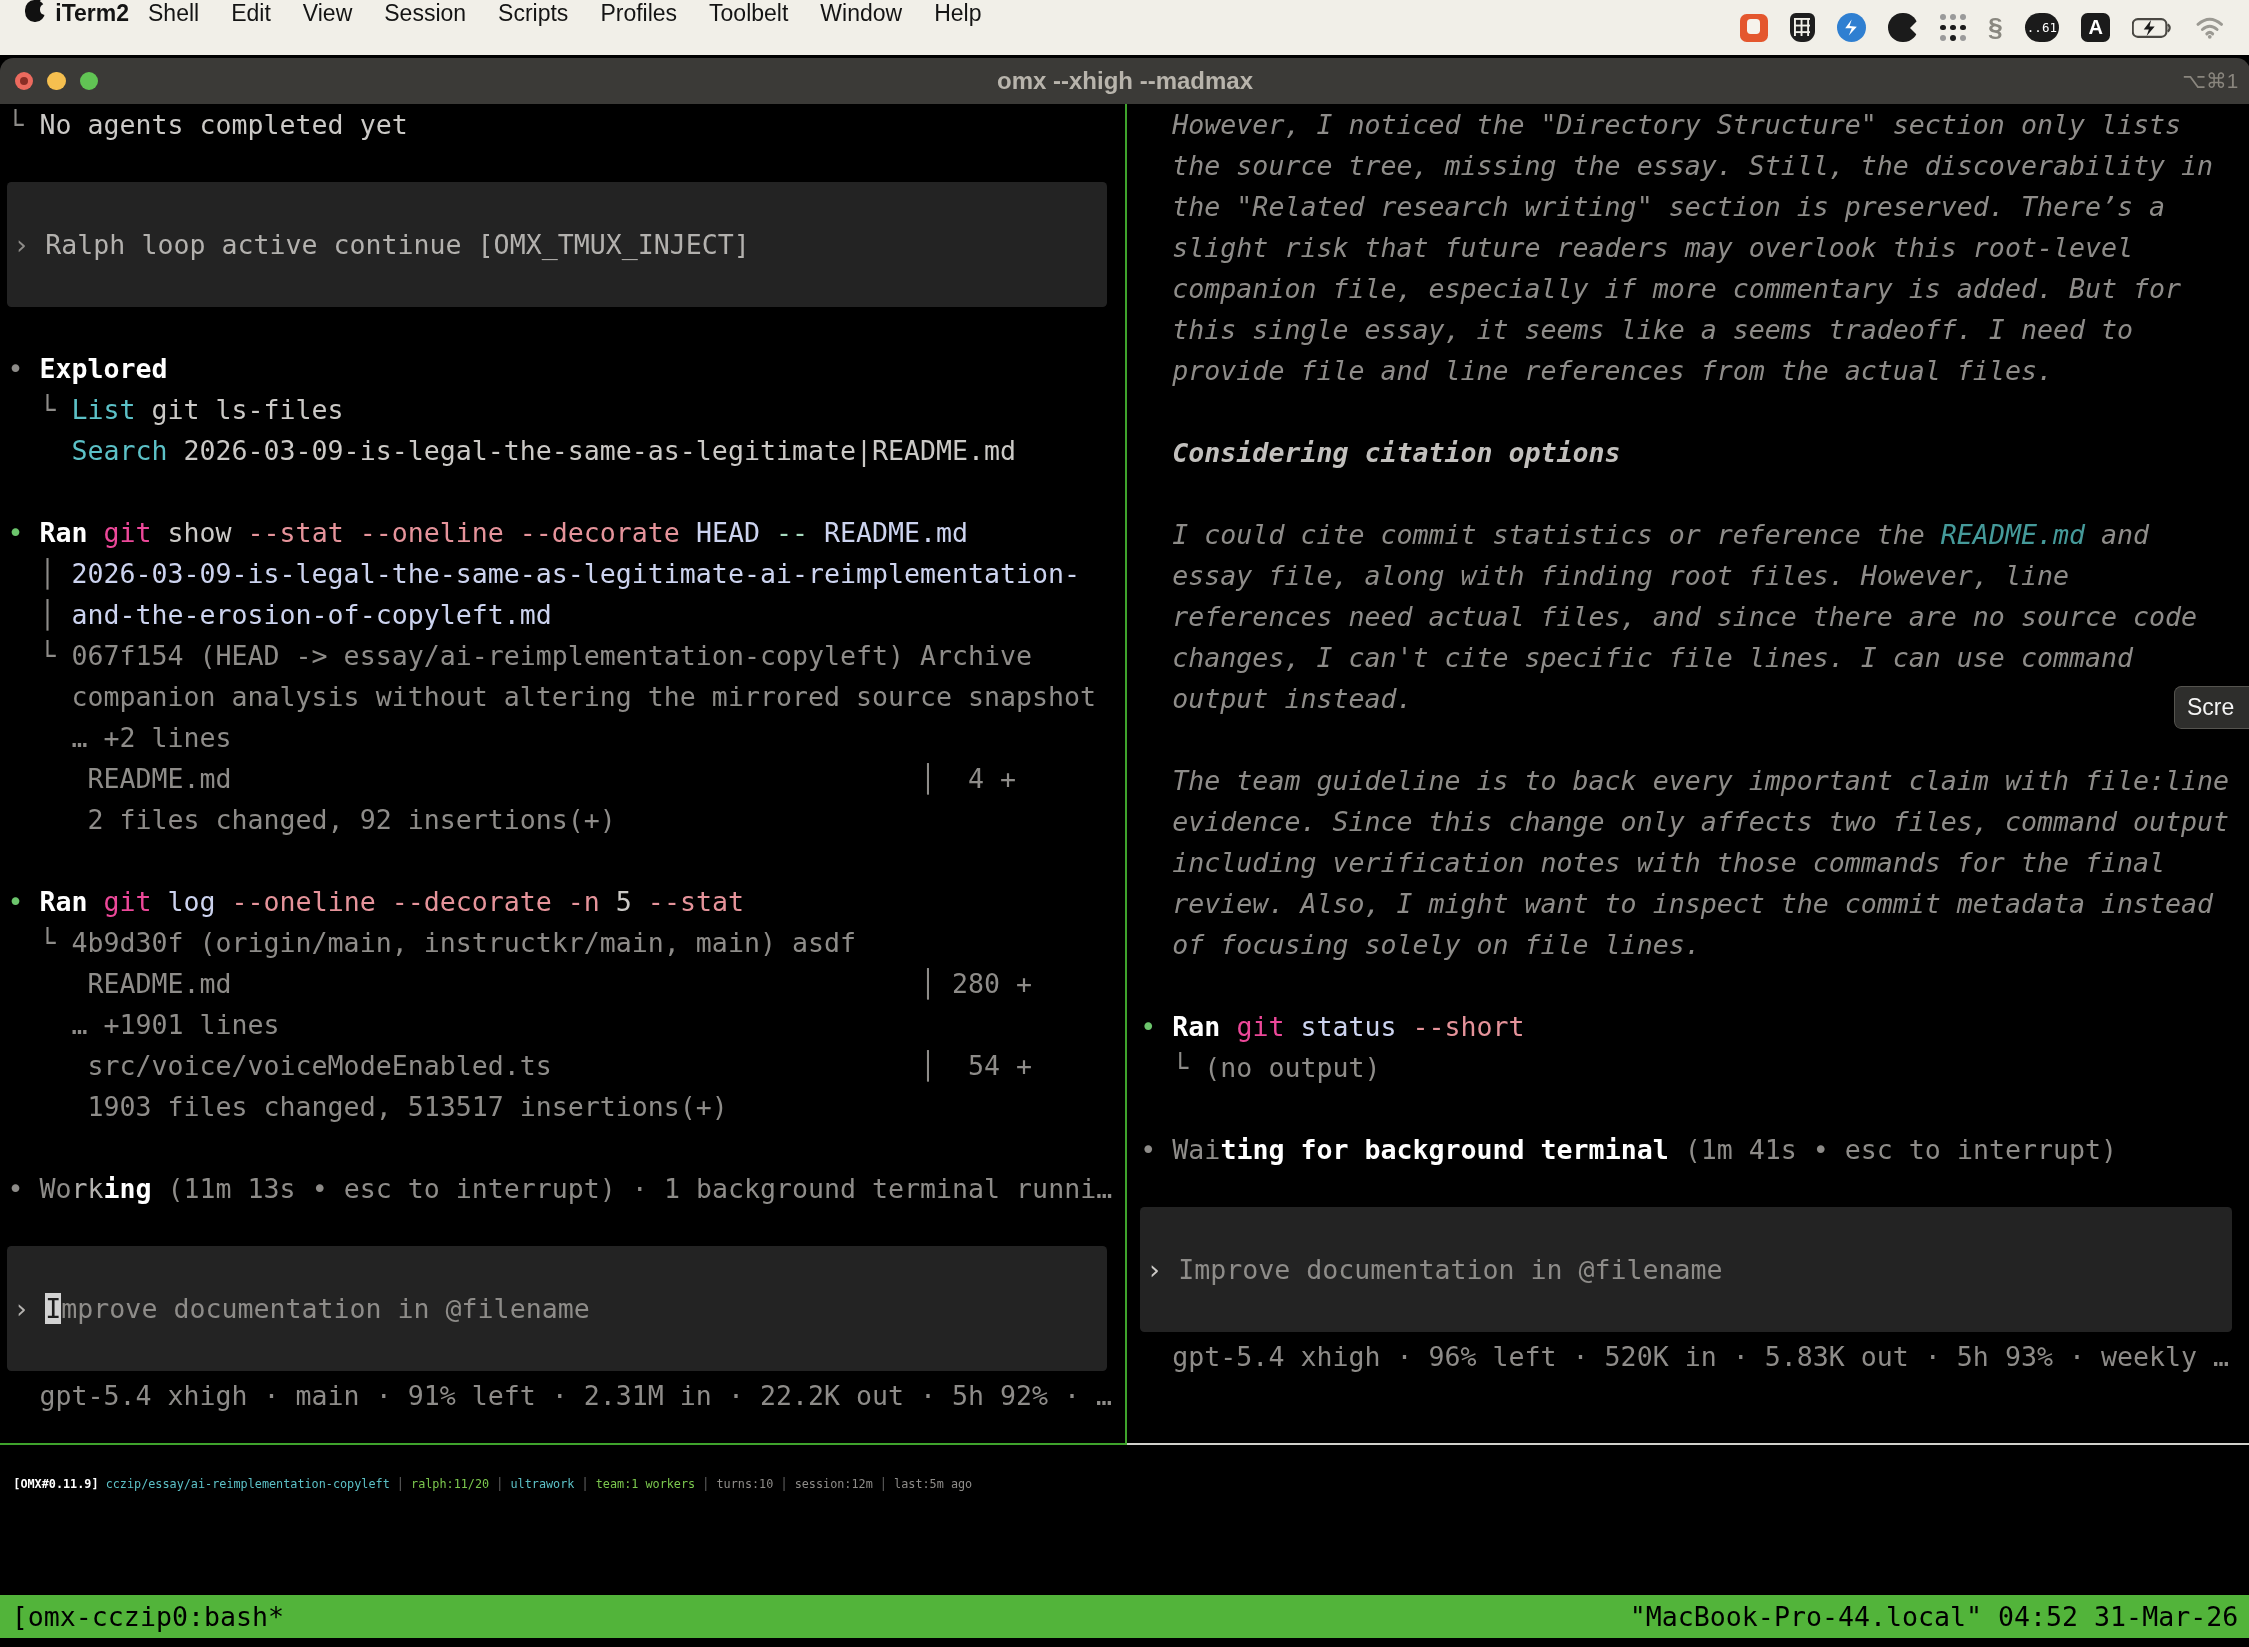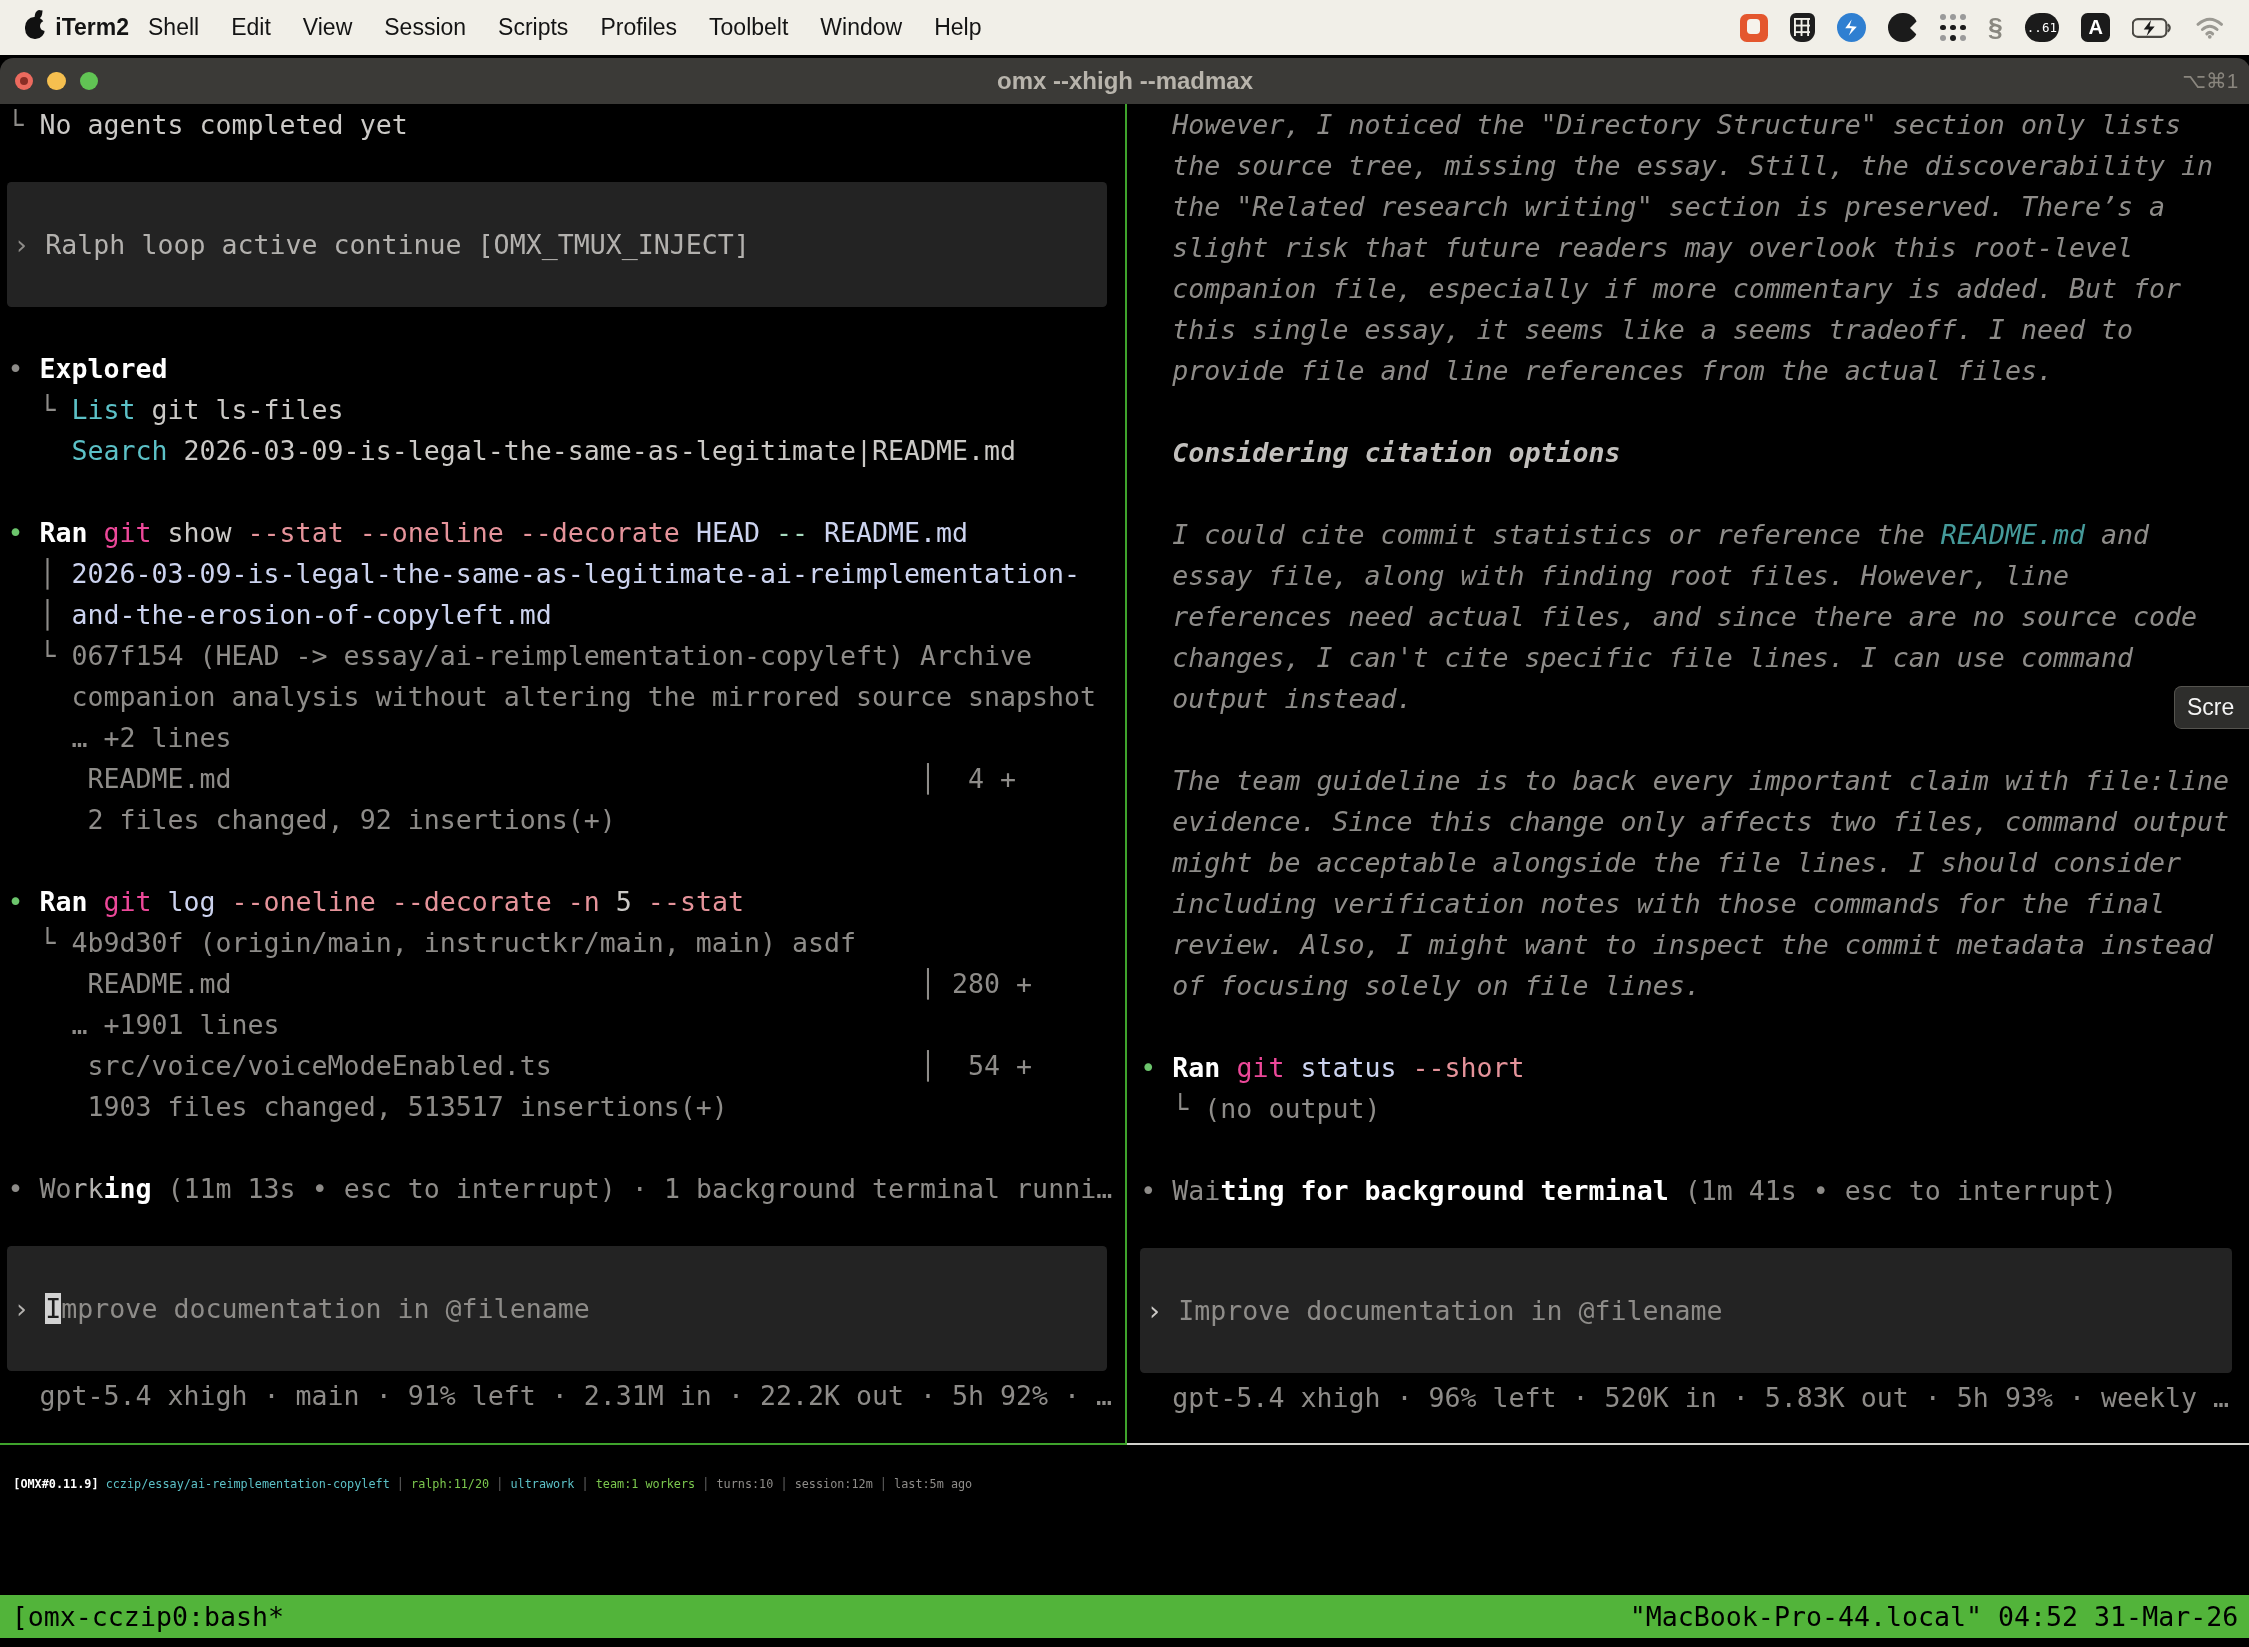--- a/index.html
+++ b/index.html
@@ -1,19 +1,19 @@
 <!DOCTYPE html>
 <html style="font-size:11.8px"><head>
 <meta charset="utf-8">
 <style>
   html,body{margin:0;padding:0;background:#000;width:2250px;height:1648px;overflow:hidden;}
   body{font-family:"DejaVu Sans Mono",monospace;}
 
   
-  .menu-bar{height:55px;background:#f1efe8;display:flex;align-items:center;padding:0 14.8px 0 25px;
+  .menu-bar{height:55px;background:#f1efe8;display:flex;padding:0 14.8px 0 25px;
             font-family:"Liberation Sans",sans-serif;font-size:23px;color:#141414;}
   .apple-ic{width:20px;height:22px;background:#111;border-radius:46% 46% 48% 48%;position:relative;display:inline-block;margin-right:10.3px;}
   .apple-ic::before{content:"";position:absolute;top:-6.6px;left:9.6px;width:7.4px;height:8.9px;background:#111;border-radius:60% 0 60% 0;transform:rotate(8deg);}
   .apple-ic::after{content:"";position:absolute;top:4.4px;right:-5.2px;width:10.3px;height:10.3px;background:#f1efe8;border-radius:50%;}
   .mb-items{display:flex;gap:32px;margin-left:19px;}
   .mb-app{font-weight:bold;}
   .mb-item{white-space:nowrap;}
   .mb-spacer{flex:1;}
   .mb-icons{display:flex;gap:22px;align-items:center;margin-right:10.3px;}
   .mbi{display:flex;align-items:center;justify-content:center;}
@@ -214,21 +214,20 @@
         <div class="tl"><span class="c-hd">  Considering citation options</span></div>
         <div class="tl blank"></div>
         <div class="tl"><span class="c-itdim">  I could cite commit statistics or reference the </span><span class="c-link">README.md</span><span class="c-itdim"> and</span></div>
         <div class="tl"><span class="c-itdim">  essay file, along with finding root files. However, line</span></div>
         <div class="tl"><span class="c-itdim">  references need actual files, and since there are no source code</span></div>
         <div class="tl"><span class="c-itdim">  changes, I can't cite specific file lines. I can use command</span></div>
         <div class="tl"><span class="c-itdim">  output instead.</span></div>
         <div class="tl blank"></div>
         <div class="tl"><span class="c-itdim">  The team guideline is to back every important claim with file:line</span></div>
         <div class="tl"><span class="c-itdim">  evidence. Since this change only affects two files, command output</span></div>
-        <div class="tl"><span class="c-itdim">  might be acceptable alongside the file lines. I should consider</span></div>
         <div class="tl"><span class="c-itdim">  including verification notes with those commands for the final</span></div>
         <div class="tl"><span class="c-itdim">  review. Also, I might want to inspect the commit metadata instead</span></div>
         <div class="tl"><span class="c-itdim">  of focusing solely on file lines.</span></div>
         <div class="tl blank"></div>
         <div class="tl"><span class="c-gb">• </span><span class="c-wb">Ran</span><span class="c-blue"> git</span><span class="c-lav"> status</span><span class="c-pink"> --short</span></div>
         <div class="tl"><span class="c-dim">  └ </span><span class="c-dim">(no output)</span></div>
         <div class="tl blank"></div>
         <div class="tl"><span class="c-dim">• </span><span class="c-dim">Wai</span><span class="c-wb">ting for background terminal</span><span class="c-dim"> (1m 41s • esc to interrupt)</span></div>
         <div class="prompt-box">
           <div class="tl"><span class="c-fg">› </span><span class="c-dim">Improve documentation in @filename</span></div>

